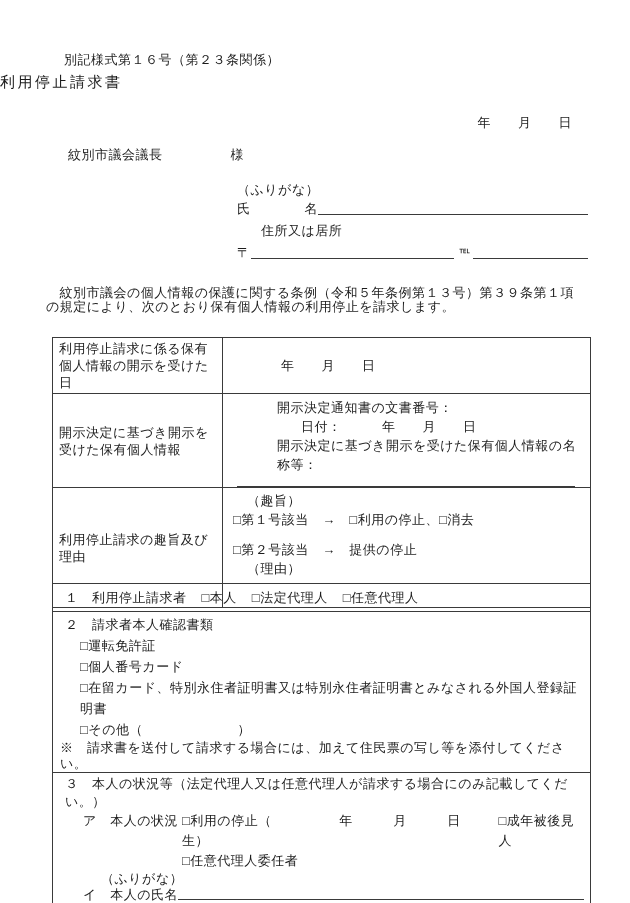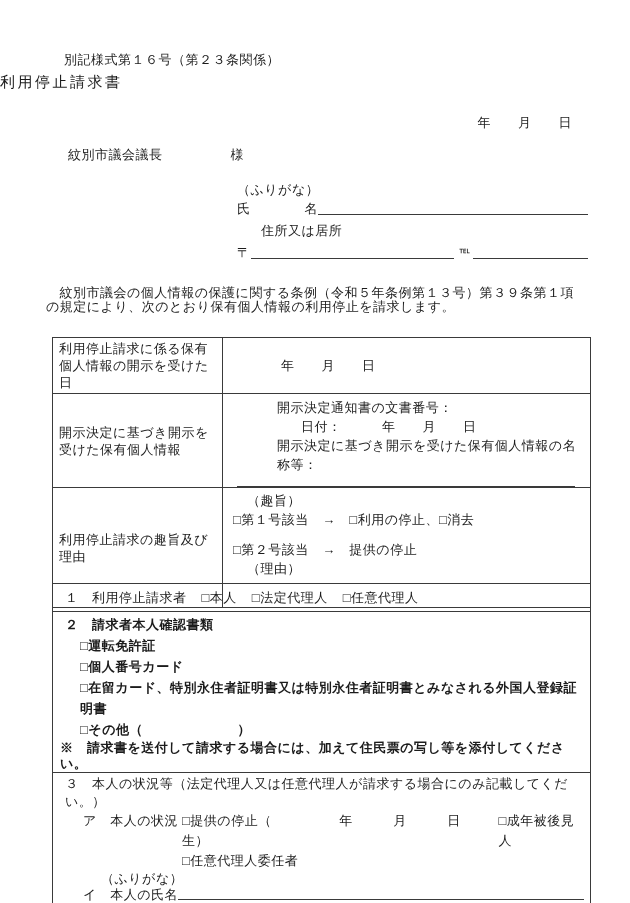--- a/index.html
+++ b/index.html
@@ -47,21 +47,21 @@
   .t1 .r2-value .ln { line-height:19px;padding-left:40px; }
   .t1 .r2-value .date-ln { padding-left:64px; }
   .t1 .r2-underline { height:12px; width:338px; border-bottom:1px solid #3a3a3a; }
   .t1 .r3-value { vertical-align:top; padding:3px 8px 0 10px; }
   .t1 .r3-value .ln { line-height:19px; }
   .t1 .indent14 { padding-left:14px; }
   .t1 .opt2 { margin-top:11px; }
 
   .t2 { left:52px; top:583px; width:538px; }
   .t2 .rA { height:28px; }
-  .t2 .rB { height:121px;font-weight:bold; }
+  .t2 .rB { height:121px; }
   .t2 .rC { height:107px; }
   .t2 td { padding:0;margin-left:38px; }
   .t2 .rA td { padding-left:12px; vertical-align:middle; }
   .s1-line { display:flex; }
   .s1-line .opt { margin-left:15px; }
   .t2 .rB td { vertical-align:top; padding:2px 6px 0 12px; }
   .s2-heading { line-height:21px; }
   .s2-item { line-height:21px; padding-left:15px; }
   .s2-note { line-height:16px; margin-left:-5px; }
   .t2 .rC td { vertical-align:top; padding:2px 6px 0 12px; }
@@ -165,21 +165,21 @@
         <div class="s2-note">※　請求書を送付して請求する場合には、加えて住民票の写し等を添付してください。</div>
       </td>
     </tr>
     <tr class="rC">
       <td>
         <div class="s3-heading">３　本人の状況等（法定代理人又は任意代理人が請求する場合にのみ記載してくだい。）</div>
         <div class="s3-rowa">
           <span class="rowa-label">ア　本人の状況</span>
           <span class="rowa-opts">
             <span class="opt-line1">
-              <span>□提供の停止（　　　　　年　　　月　　　日生）</span>
+              <span>□利用の停止（　　　　　年　　　月　　　日生）</span>
               <span class="opt-b">□成年被後見人</span>
             </span>
             <span class="opt-line2">
               <span>□任意代理人委任者</span>
             </span>
           </span>
         </div>
         <div class="s3-furigana">（ふりがな）</div>
         <div class="uline-row s3-uline">
           <span>イ　本人の氏名</span>

